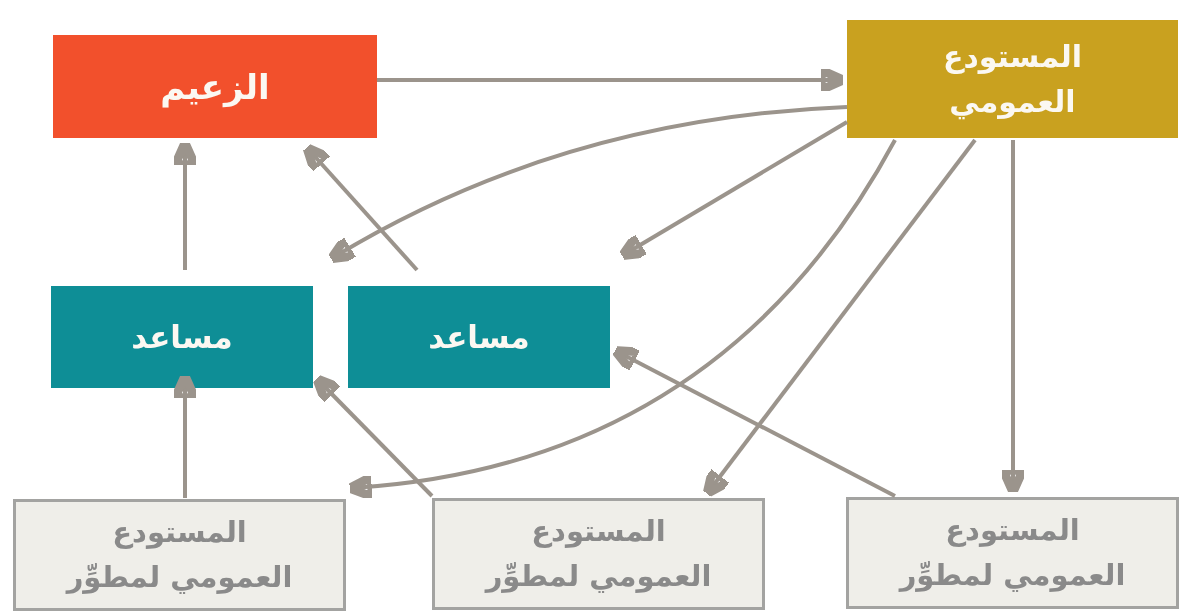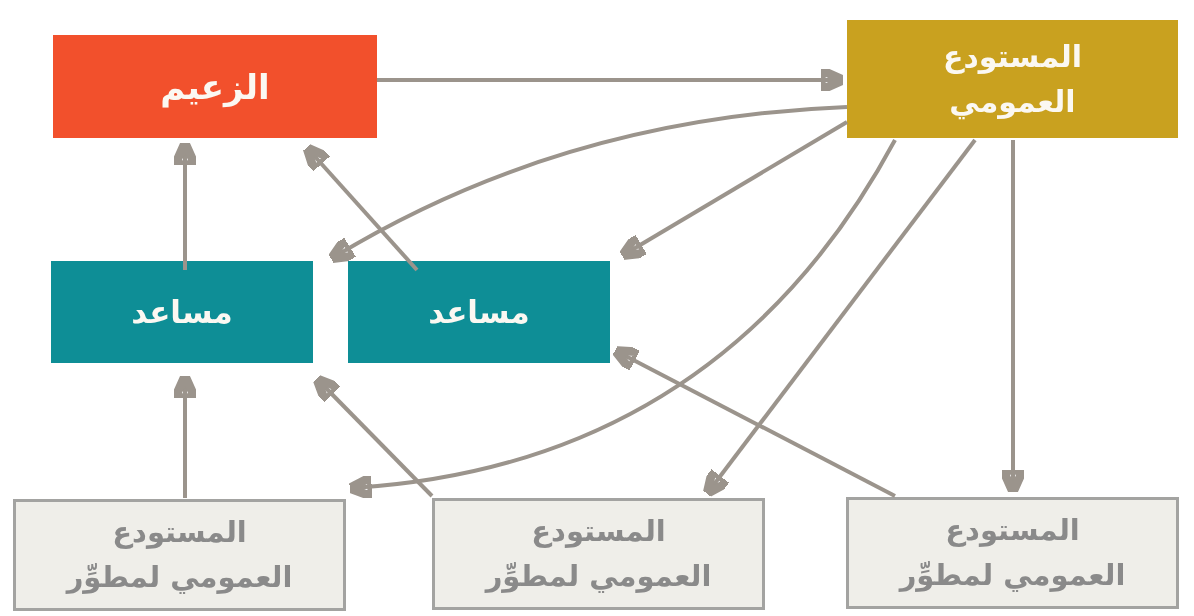--- a/index.html
+++ b/index.html
@@ -26,21 +26,21 @@
   .dictator {
     left: 53px; top: 25px; width: 324px; height: 103px;
     background: #F2502C; color: #FBF8F2; font-size: 34px;
   }
   .blessed {
     left: 847px; top: 10px; width: 331px; height: 118px;
     background: #C9A11F; color: #FBF8F2; font-size: 30px; line-height: 45px;
   }
   .lieutenant {
     background: #0E8E96; color: #FBF8F2; font-size: 31px;
-    top: 251px; width: 262px; height: 102px;
+    top: 276px; width: 262px; height: 102px;
   }
   .lieutenant-1 { left: 51px; }
   .lieutenant-2 { left: 348px; }
   .developer {
     background: #EFEEE9; border: 3px solid #A3A3A1; color: #8A8A8A;
     font-size: 29px; line-height: 45px; height: 112px; width: 333px;
   }
   .developer-1 { left: 13px;  top: 489px; }
   .developer-2 { left: 432px; top: 488px; }
   .developer-3 { left: 846px; top: 487px; }

